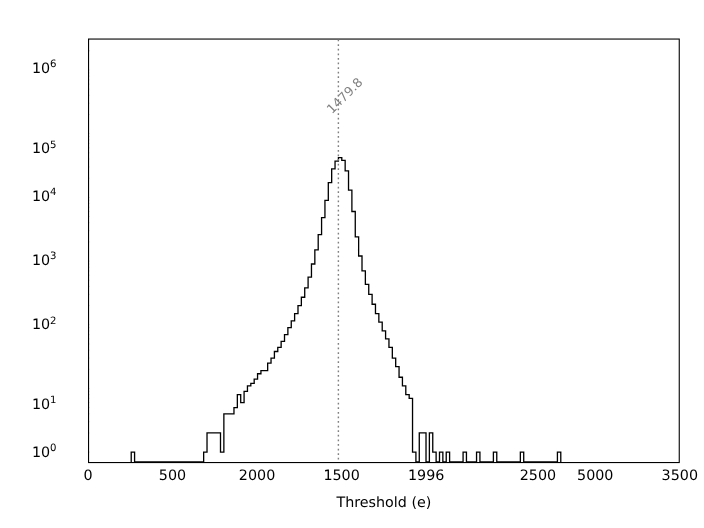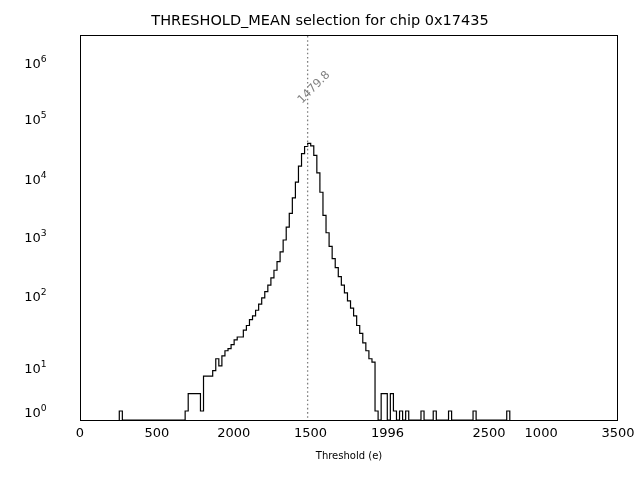--- a/index.html
+++ b/index.html
@@ -47,77 +47,77 @@
     width: 100%;
     height: 100%;
     display: block;
   }
   #xlabel-text {
     position: absolute;
     left: 80px;
     top: 450px;
     width: 538px;
     text-align: center;
-    font-size: 10px;
+    font-size: 13px;
     color: #000000;
   }
   .xtick-label {
     position: absolute;
     top: 425px;
     font-size: 13px;
     color: #000000;
     transform: translateX(-50%);
     white-space: nowrap;
   }
   .ytick-label {
     position: absolute;
     font-size: 13px;
     color: #000000;
     transform: translateY(-50%);
     white-space: nowrap;
-    text-align: center;
+    text-align: left;
+    padding-left: 29px;
   }
   .ytick-label sup {
     font-size: 9.2px;
     vertical-align: super;
     line-height: 0;
   }
   #vline-label {
     position: absolute;
     color: #8c8c8c;
     font-size: 11.5px;
     white-space: nowrap;
     transform-origin: left bottom;
     transform: rotate(-45deg);
   }
 </style>
 </head>
 <body>
 
 <div id="figure">
 
-  <div id="chart-title">THRESHOLD_MEAN selection for chip 0x17435</div>
 
   <div id="xlabel-text">Threshold (e)</div>
 
   <div id="tick-layer">
       <div class="xtick-label" style="left: 80px;">0</div>
       <div class="xtick-label" style="left: 156.857px;">500</div>
       <div class="xtick-label" style="left: 233.714px;">2000</div>
       <div class="xtick-label" style="left: 310.571px;">1500</div>
       <div class="xtick-label" style="left: 387.429px;">1996</div>
       <div class="xtick-label" style="left: 489px;">2500</div>
-      <div class="xtick-label" style="left: 541.143px;">1000</div>
+      <div class="xtick-label" style="left: 541.143px;">5000</div>
       <div class="xtick-label" style="left: 618px;">3500</div>
       <div class="ytick-label" style="top: 411.984px; left: 0px; width: 71px;">10<sup>0</sup></div>
       <div class="ytick-label" style="top: 353.782px; left: 0px; width: 71px; margin-top: 14px;">10<sup>1</sup></div>
       <div class="ytick-label" style="top: 295.579px; left: 0px; width: 71px;">10<sup>2</sup></div>
       <div class="ytick-label" style="top: 237.377px; left: 0px; width: 71px;">10<sup>3</sup></div>
       <div class="ytick-label" style="top: 179.175px; left: 0px; width: 71px;">10<sup>4</sup></div>
-      <div class="ytick-label" style="top: 119px; left: 0px; width: 71px;">10<sup>5</sup></div>
+      <div class="ytick-label" style="top: 136px; left: 0px; width: 71px;">10<sup>5</sup></div>
       <div class="ytick-label" style="top: 62.7696px; left: 0px; width: 71px;">10<sup>6</sup></div>
     </div>
 
   <div id="plot-area">
     <svg id="plot-svg" viewBox="0 0 538 386" preserveAspectRatio="none">
       <g id="minor-ticks">
           <line x1="0" y1="359.46364311714626" x2="-2.6" y2="359.46364311714626" stroke="#000000" stroke-width="0.9"></line>
           <line x1="0" y1="349.21470040464516" x2="-2.6" y2="349.21470040464516" stroke="#000000" stroke-width="0.9"></line>
           <line x1="0" y1="341.94295982571145" x2="-2.6" y2="341.94295982571145" stroke="#000000" stroke-width="0.9"></line>
           <line x1="0" y1="336.302559632575" x2="-2.6" y2="336.302559632575" stroke="#000000" stroke-width="0.9"></line>

